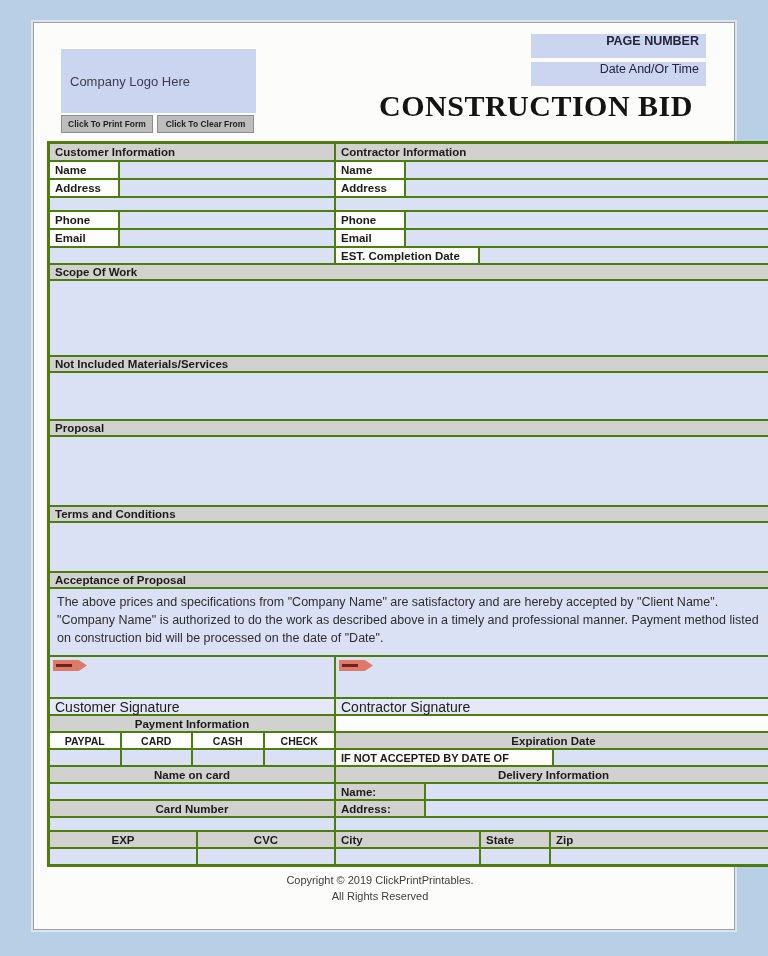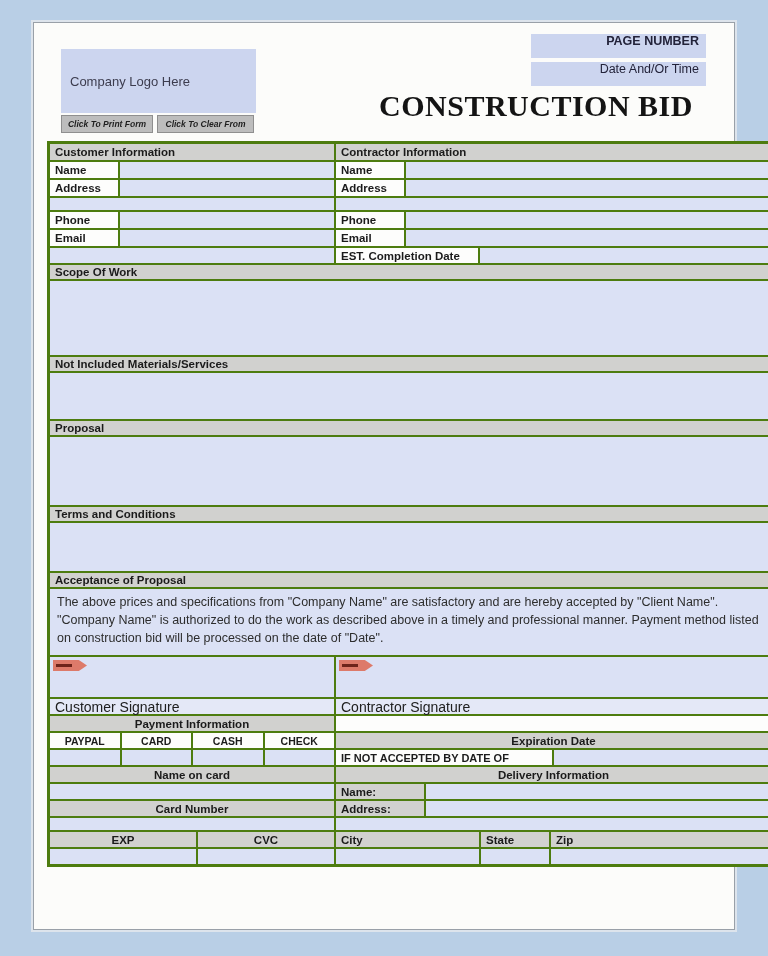--- a/index.html
+++ b/index.html
@@ -30,21 +30,20 @@
   }
   .meta-box.pn { top: 11px; }
   .meta-box.dt { top: 39px; font-weight: 500; }
   .btn {
     position: absolute; top: 92px; height: 18px;
     background: #bdbdbd; border: 1px solid #8f8f8f;
     font-family: "Liberation Sans", sans-serif;
     font-size: 8.5px; font-weight: bold; color: #1f1f1f;
     display: flex; align-items: center; justify-content: center;
     cursor: pointer;
-    font-style: italic;
   }
   .btn.b1 { left: 27px; width: 92px; }
   .btn.b2 { left: 123px; width: 97px; }
   .title {
     position: absolute; left: 318px; top: 66px; width: 368px;
     text-align: center;
     font-family: "Liberation Serif", serif;
     font-size: 30px; font-weight: bold; color: #141414; letter-spacing: 0.5px;
     white-space: nowrap;
   }
@@ -278,14 +277,18 @@
       </div>
       <div class="half-r">
         <div class="c lav" style="width:143px"></div>
         <div class="c lav" style="width:68px"></div>
         <div class="c lav grow"></div>
       </div>
     </div>
 
   </div>
 
+  <div class="footer">
+    <div>Copyright © 2019 ClickPrintPrintables.</div>
+    <div>All Rights Reserved</div>
+  </div>
 
 </div>
 
 </body></html>

